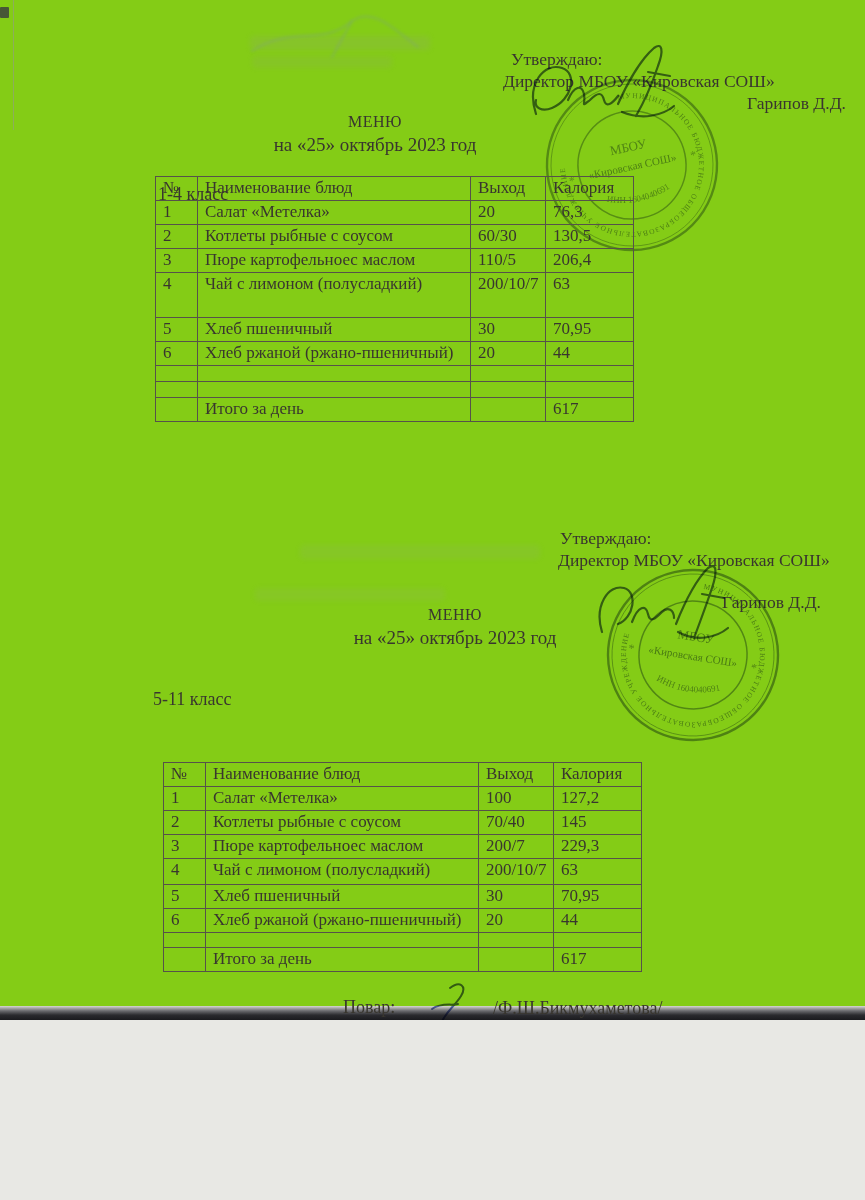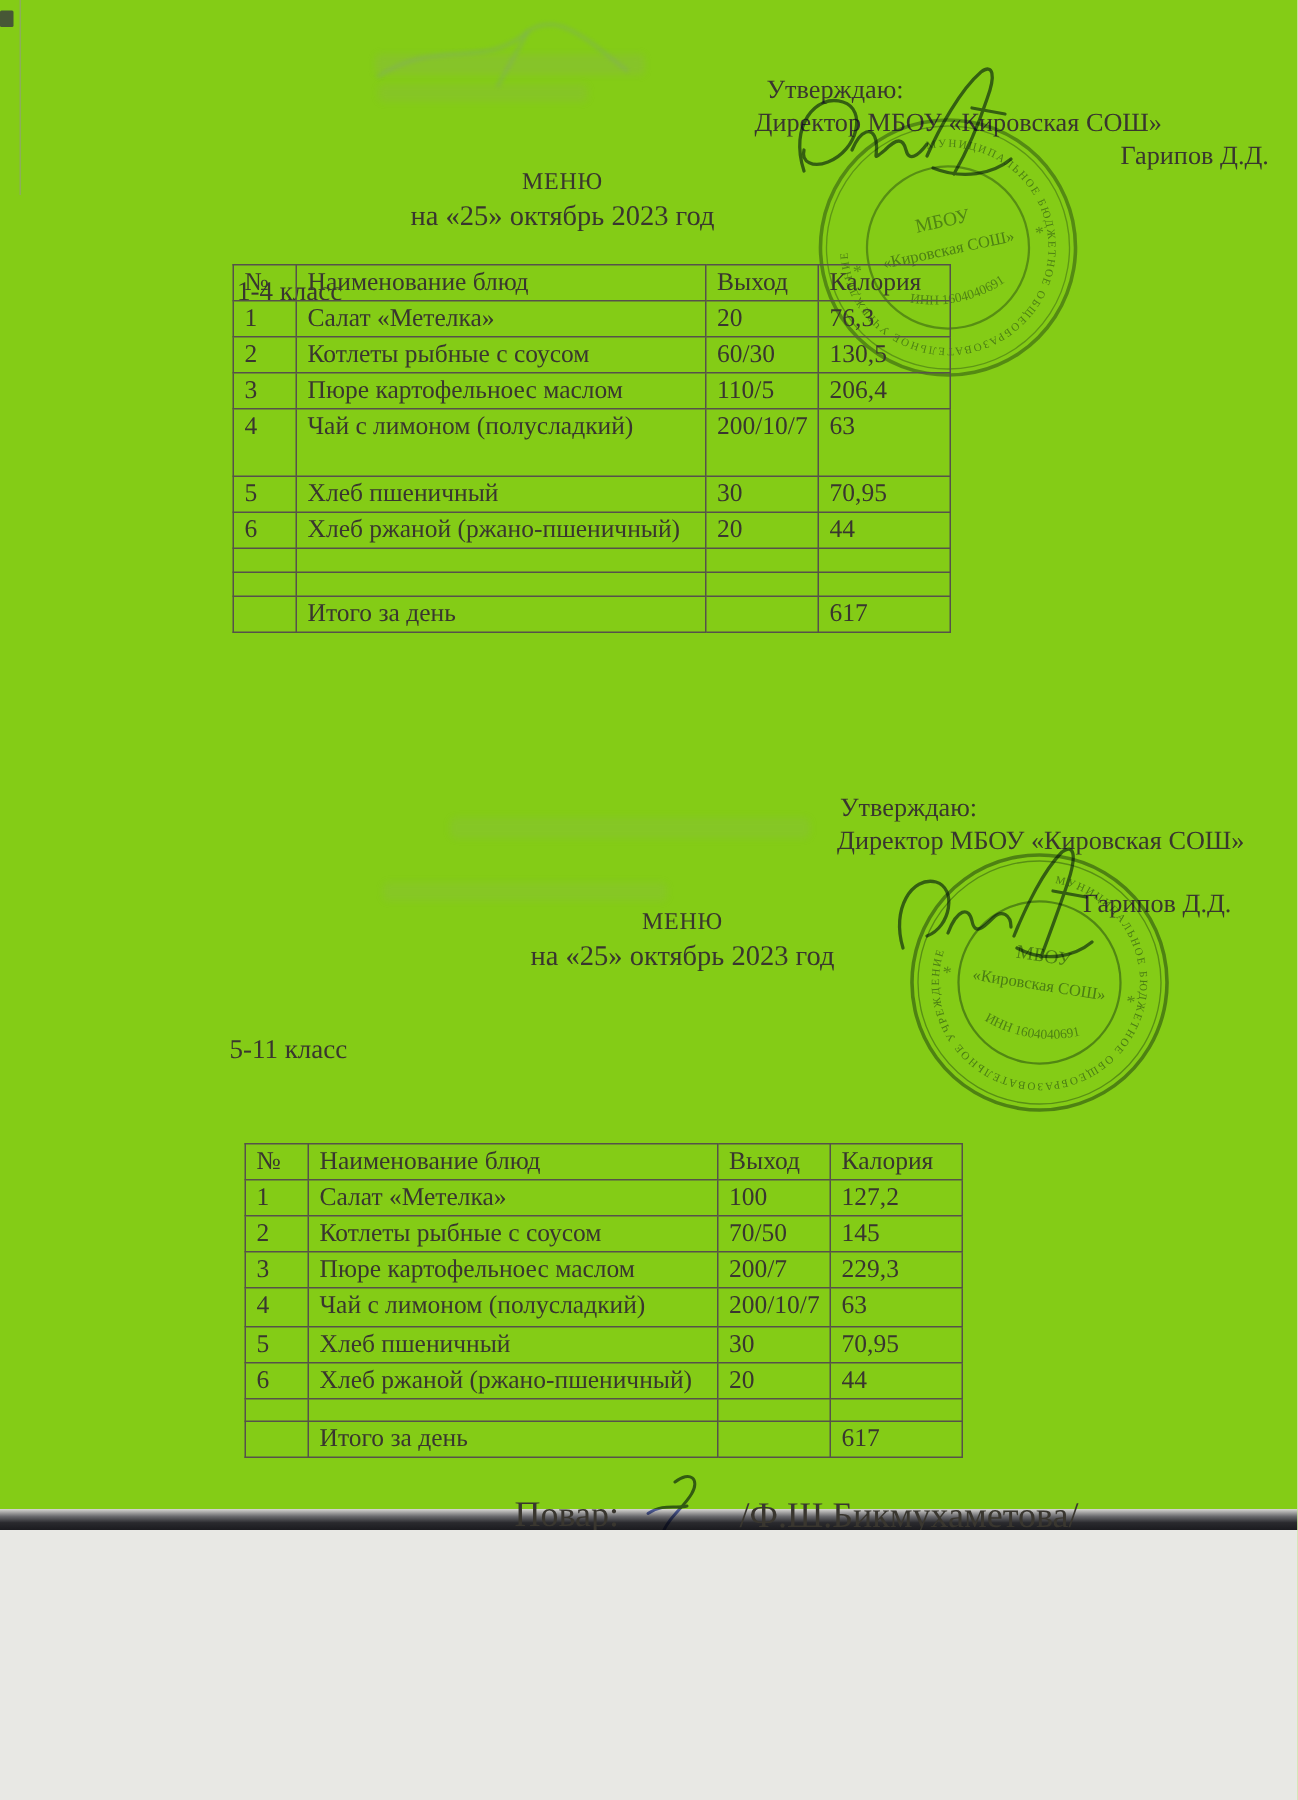--- a/index.html
+++ b/index.html
@@ -33,21 +33,21 @@
     overflow:hidden;white-space:nowrap;
   }
   tr.rh-h {height:21px;}
   tr.rh-a {height:23px;}
   tr.rh-b {height:22px;}
   tr.rh-tall{height:45px;}
   tr.rh-mid{height:26px;}
   tr.rh-e {height:16px;}
   tr.rh-e2{height:15px;}
 
-  .footer-label{font-size:24px;}
+  .footer-label{font-size:18px;}
 
   
   .stamp{mix-blend-mode:multiply;opacity:.88;}
   .signature{mix-blend-mode:multiply;}
   .ghost{filter:blur(1.4px);opacity:.45;}
   .ghost-blob{filter:blur(2.5px);border-radius:4px;}
 
   
   .bottom-strip{
     left:0;bottom:0;width:865px;height:14px;
@@ -253,21 +253,21 @@
     </tr>
     <tr class="rh-a">
       <td>1</td>
       <td>Салат «Метелка»</td>
       <td>100</td>
       <td>127,2</td>
     </tr>
     <tr class="rh-a">
       <td>2</td>
       <td>Котлеты рыбные с соусом</td>
-      <td>70/50</td>
+      <td>70/40</td>
       <td>145</td>
     </tr>
     <tr class="rh-a">
       <td>3</td>
       <td>Пюре картофельноес маслом</td>
       <td>200/7</td>
       <td>229,3</td>
     </tr>
     <tr class="rh-mid">
       <td>4</td>

